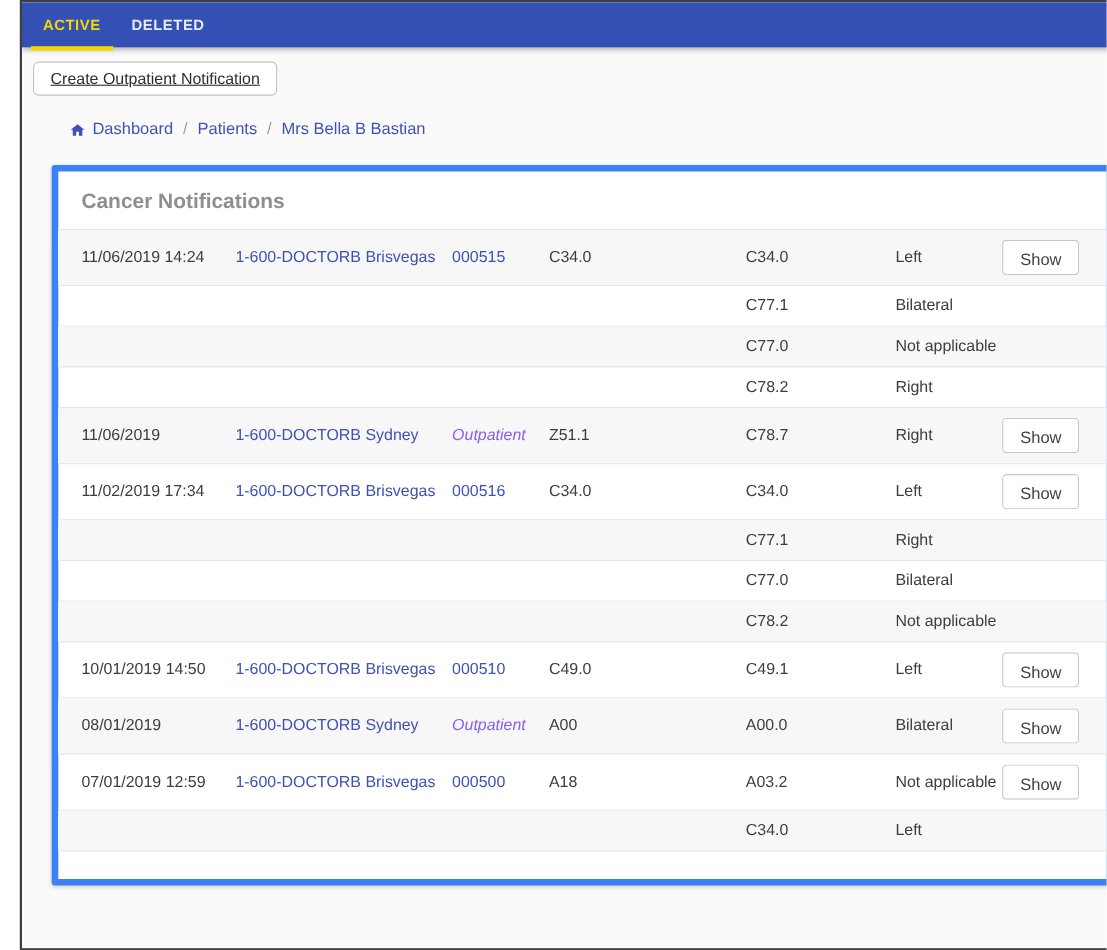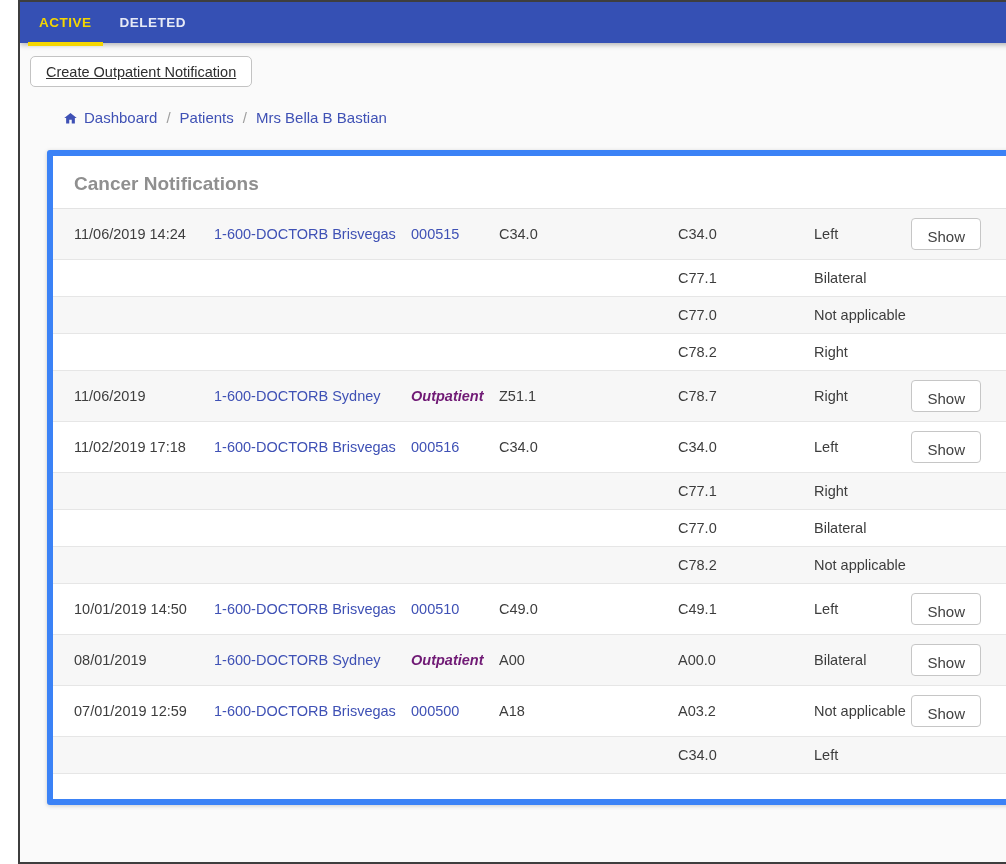--- a/index.html
+++ b/index.html
@@ -82,21 +82,21 @@
     font-size:14.5px;font-weight:bold;color:#2f2f2f;
     border-bottom:1px solid #d8d8d8;
   }
   .trow{border-bottom:1px solid #e6e6e6;font-size:14.5px;color:#3d3d3d;}
   .trow.main{min-height:51px;}
   .trow.sub{min-height:37px;}
   .trow:nth-child(odd){background:var(--stripe);}
   .cell{overflow:hidden;white-space:nowrap;}
   .cell.c7{justify-self:end;}
   .link{color:var(--link);cursor:pointer;}
-  .italic{font-style:italic;color:#701a75;font-weight:bold;}
+  .italic{font-style:italic;color:#8b5cf6;}
   .show-btn{
     background:#fff;border:1px solid #c6c6c6;border-radius:4px;
     padding:9px 15px;font-size:15px;color:#424242;
     font-family:"Liberation Sans",sans-serif;cursor:pointer;
     height:32px;
   }
 </style>
 </head>
 <body>
 
@@ -172,21 +172,21 @@
         <div class="trow main">
           <div class="cell"><span>11/06/2019</span></div>
           <div class="cell"><span class="link">1-600-DOCTORB Sydney</span></div>
           <div class="cell"><span class="italic">Outpatient</span></div>
           <div class="cell"><span>Z51.1</span></div>
           <div class="cell"><span>C78.7</span></div>
           <div class="cell"><span>Right</span></div>
           <div class="cell c7"><button class="show-btn">Show</button></div>
         </div>
         <div class="trow main">
-          <div class="cell"><span>11/02/2019 17:18</span></div>
+          <div class="cell"><span>11/02/2019 17:34</span></div>
           <div class="cell"><span class="link">1-600-DOCTORB Brisvegas</span></div>
           <div class="cell"><span class="link">000516</span></div>
           <div class="cell"><span>C34.0</span></div>
           <div class="cell"><span>C34.0</span></div>
           <div class="cell"><span>Left</span></div>
           <div class="cell c7"><button class="show-btn">Show</button></div>
         </div>
         <div class="trow sub">
           <div class="cell"><span></span></div>
           <div class="cell"><span></span></div>

